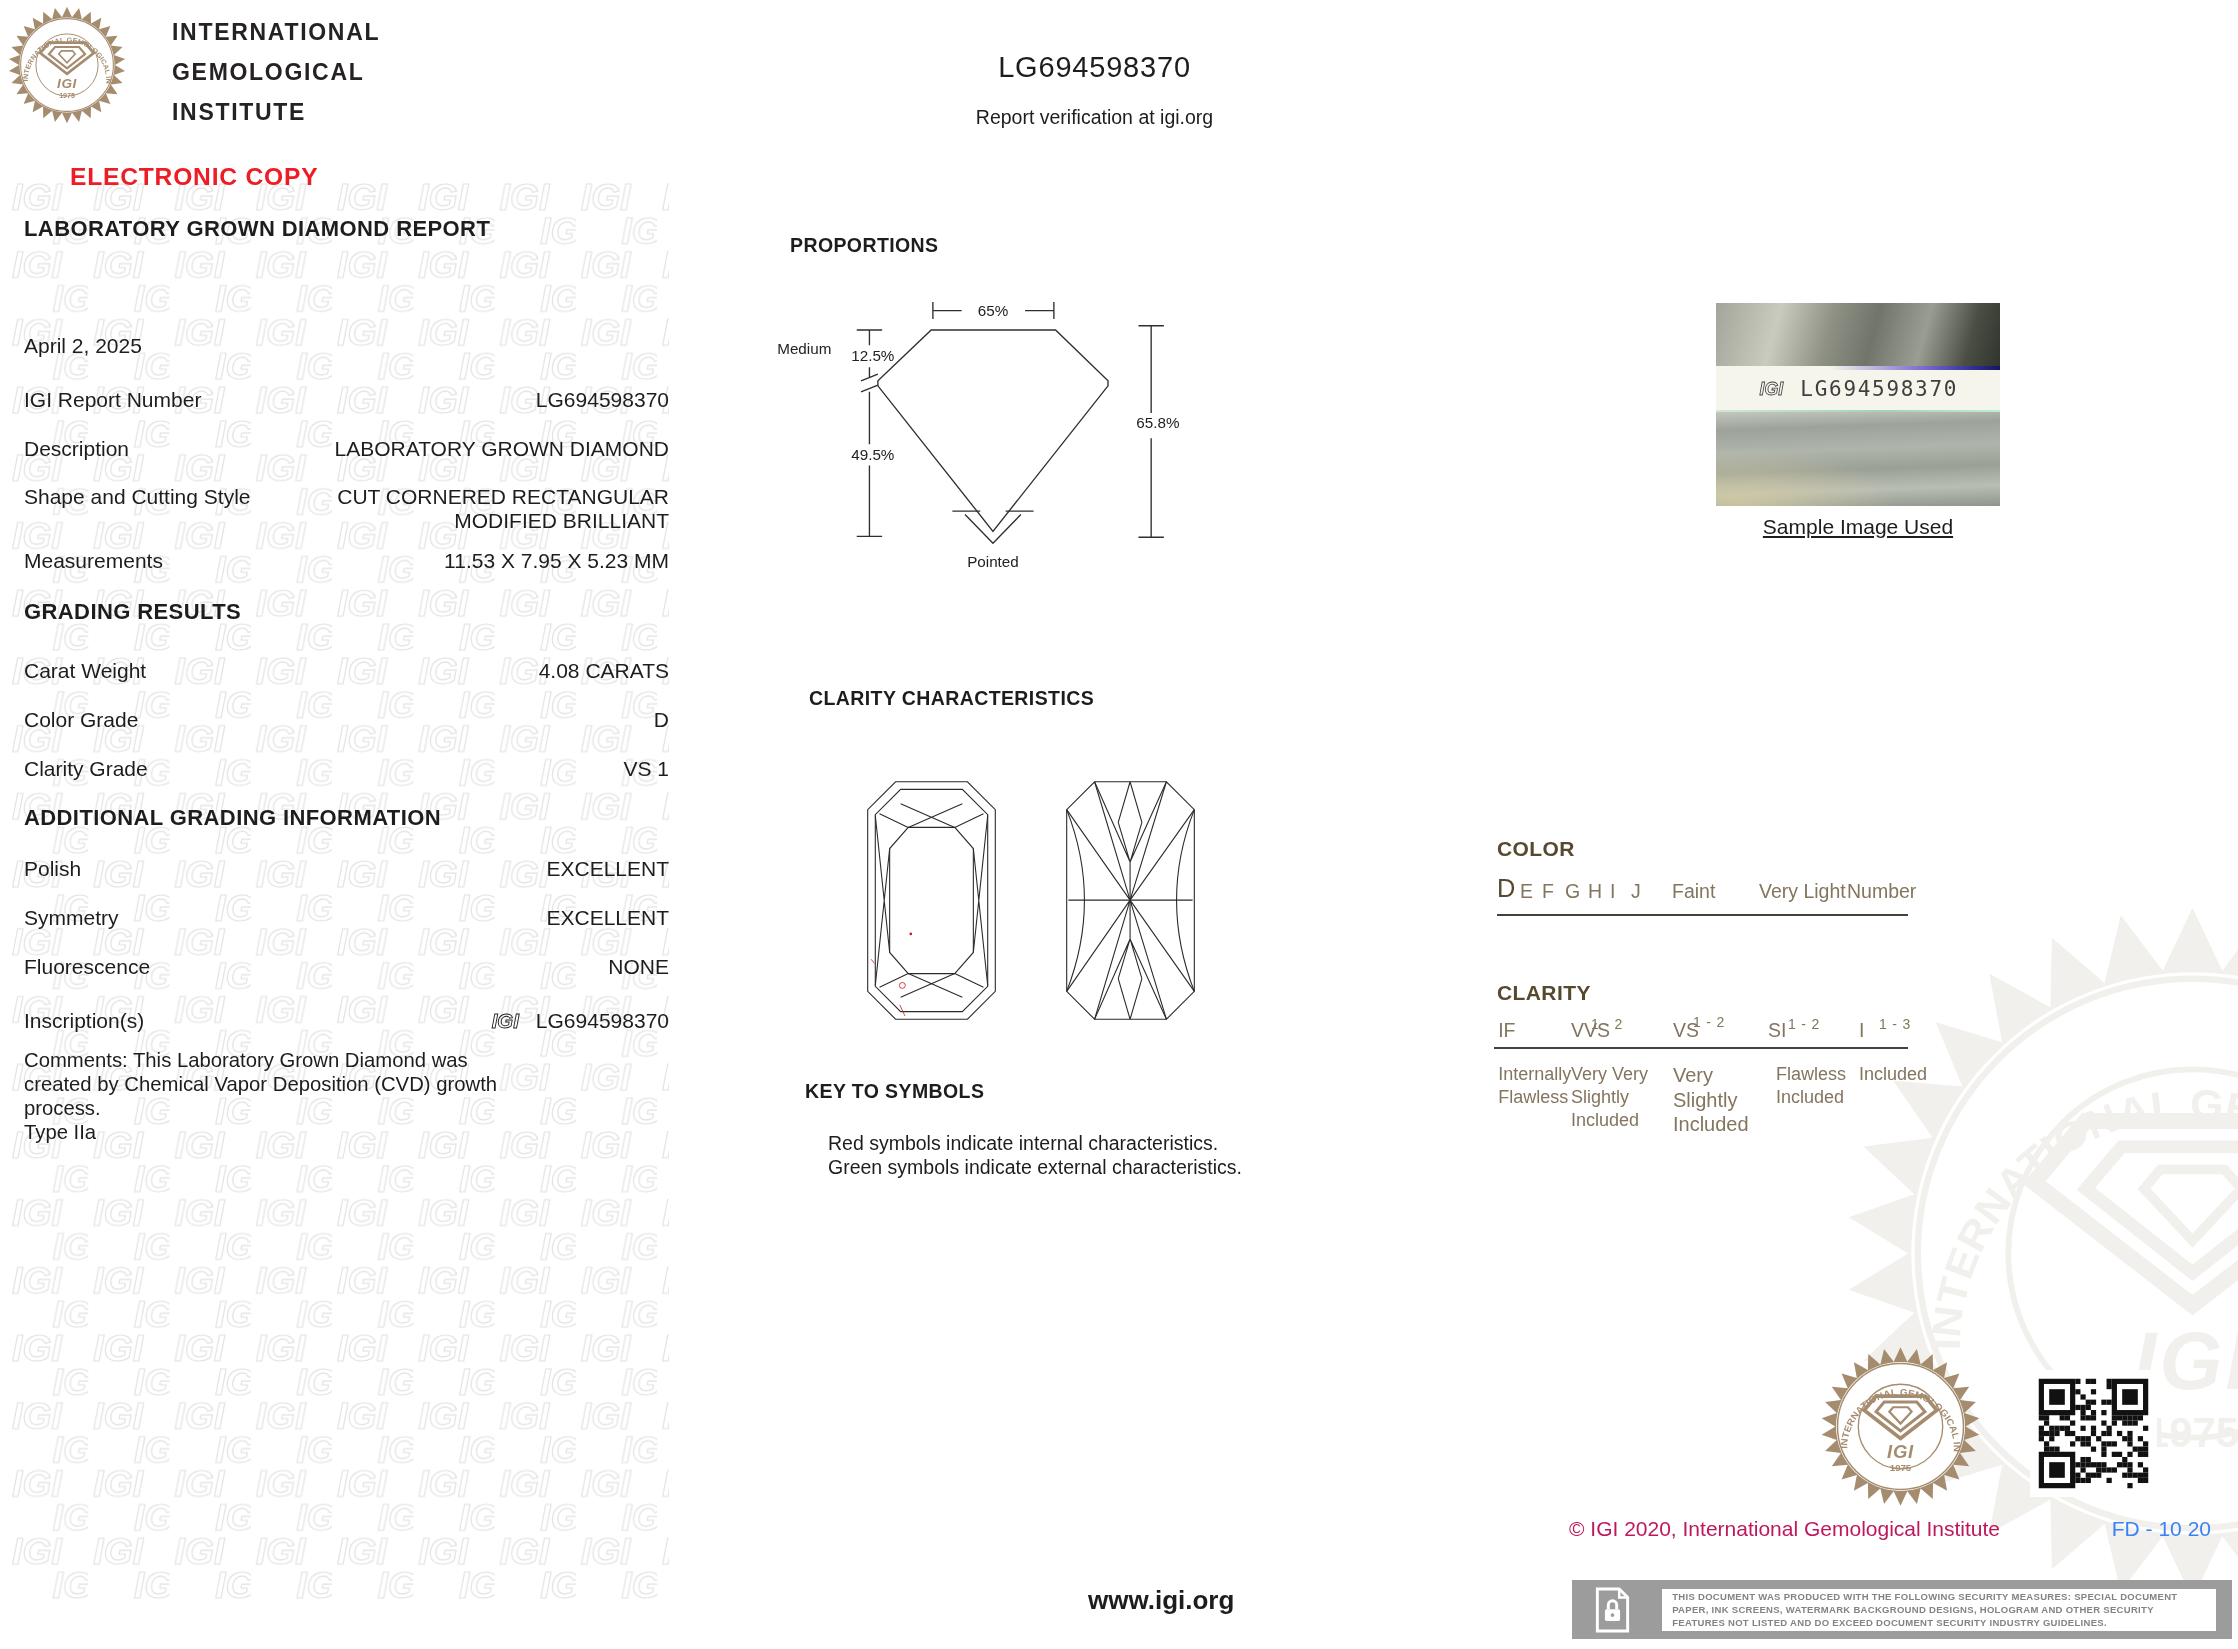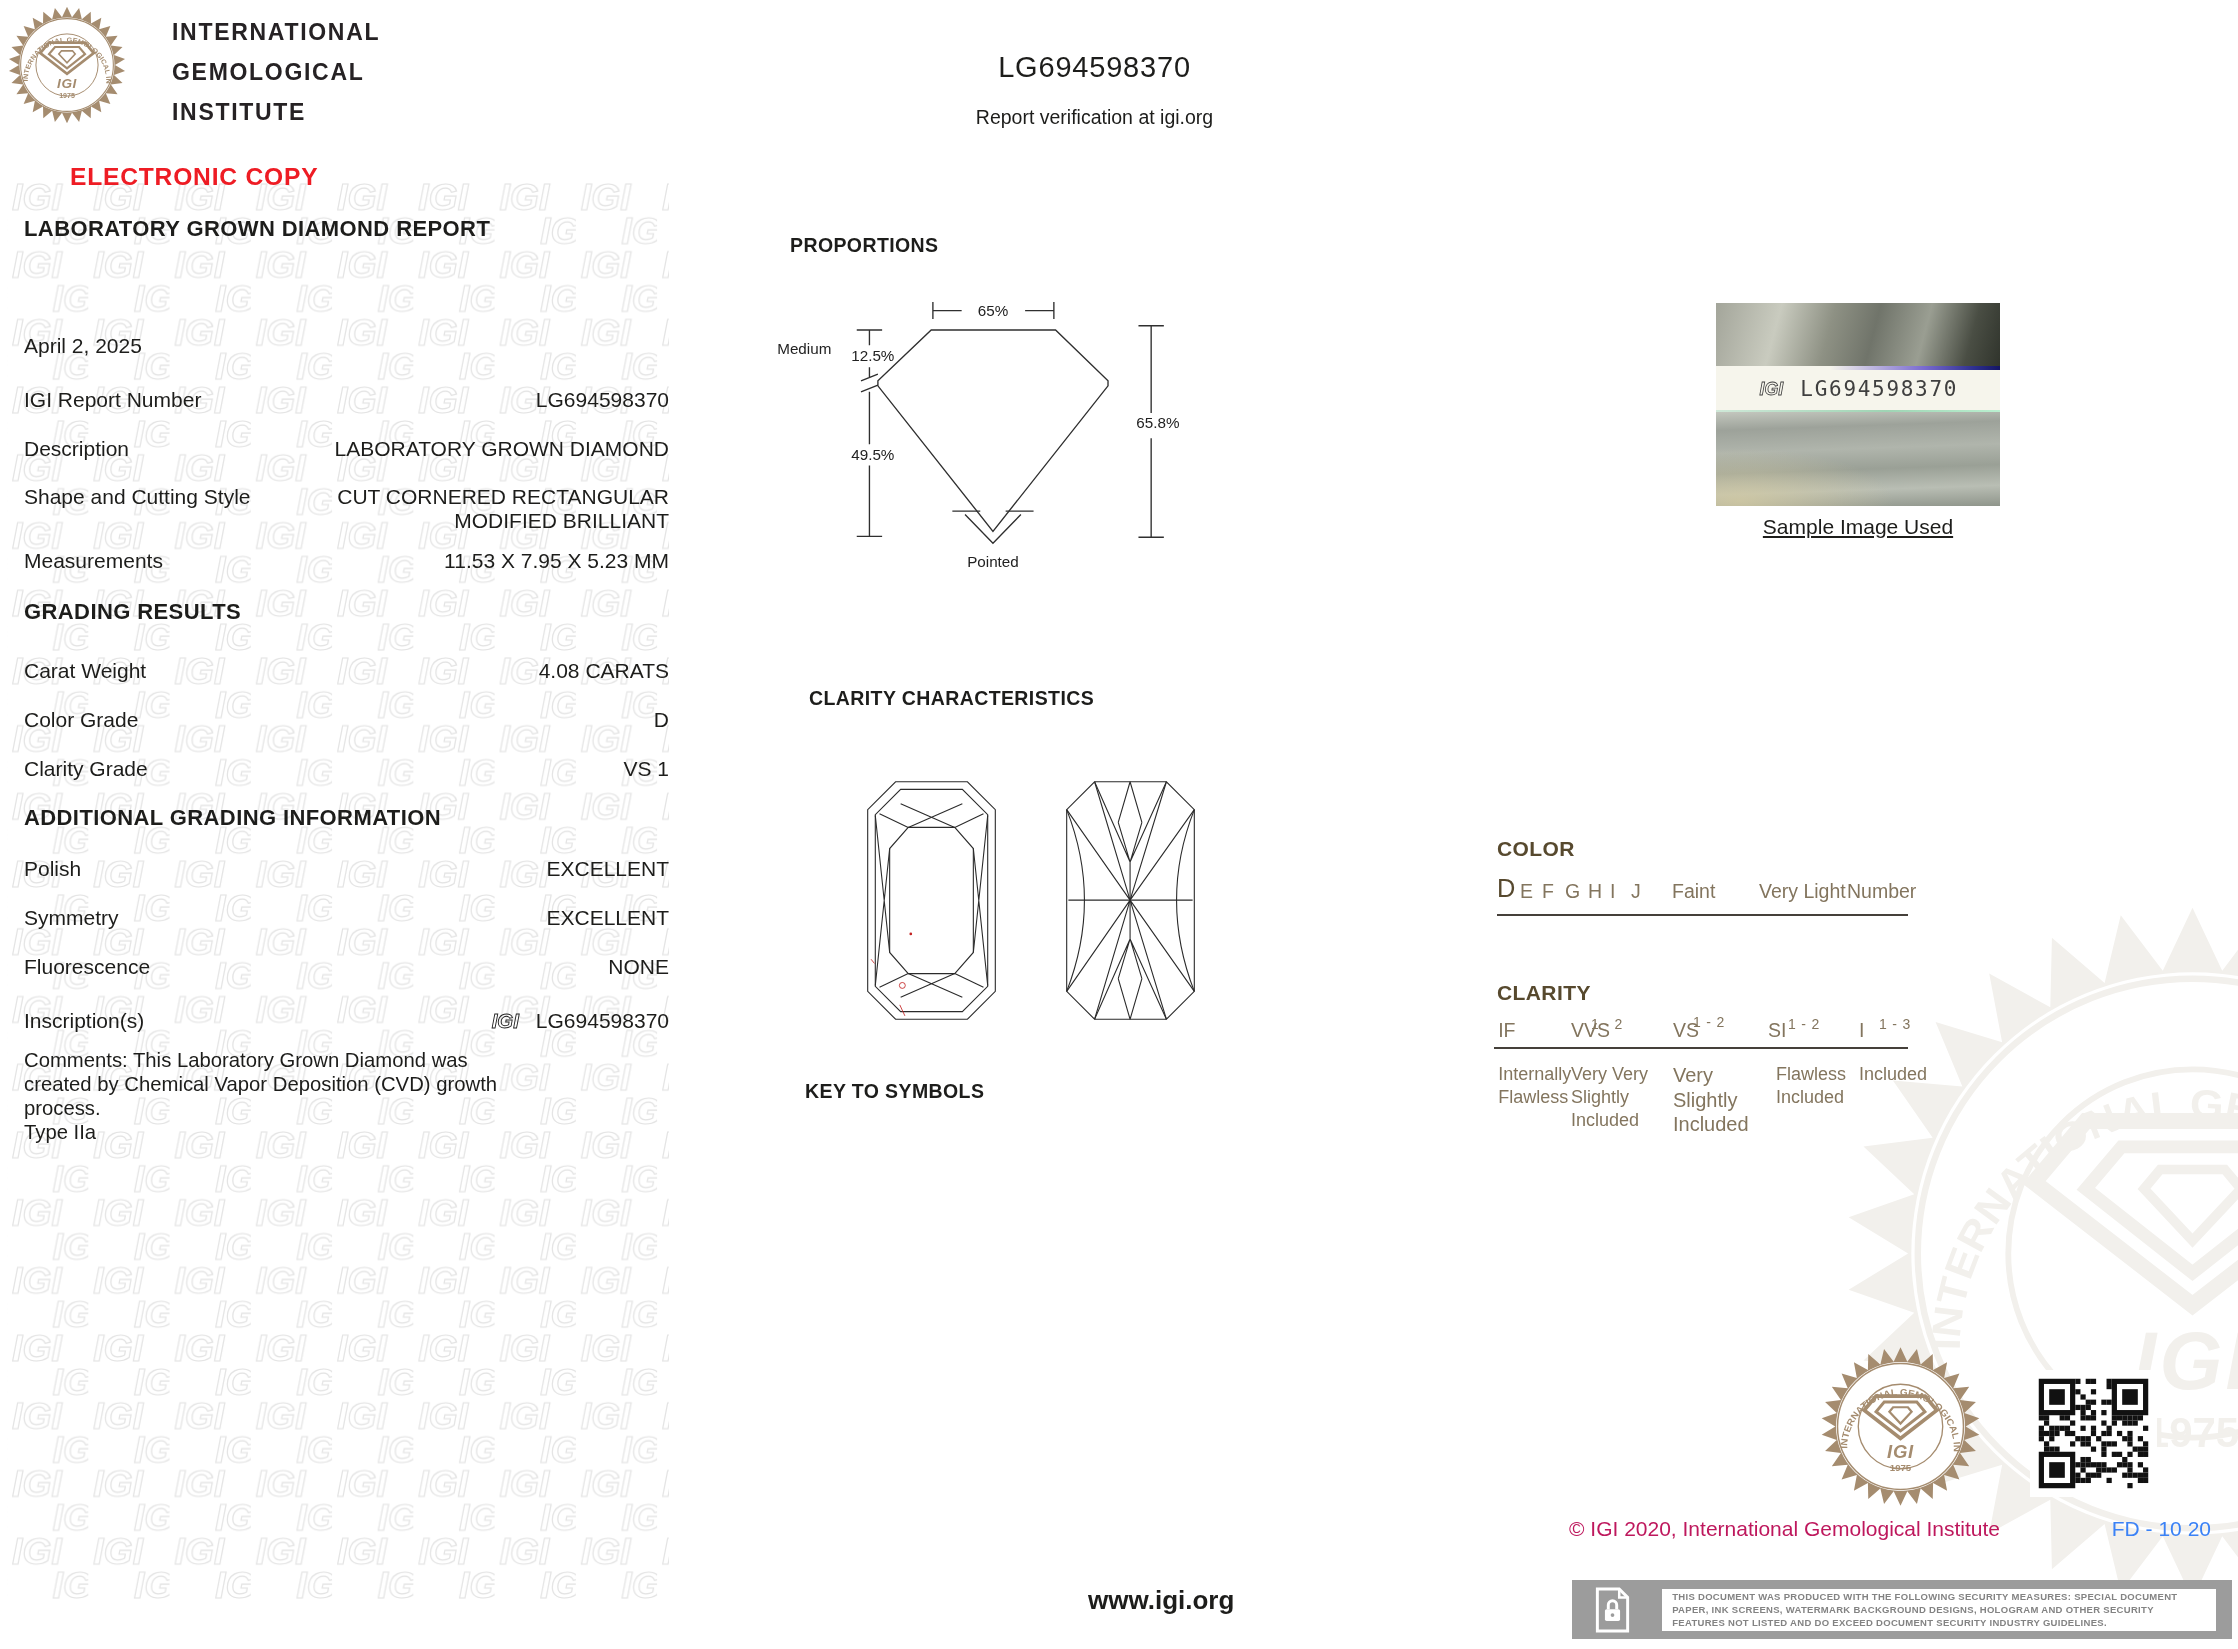--- a/index.html
+++ b/index.html
@@ -234,20 +234,24 @@
     <g class="plot">
       <path d="M35,2 H120 L153,35 V250 L120,283 H35 L2,250 V35 Z"></path>
       <path d="M77,142 L35,2 M77,142 L120,2 M77,142 L153,35 M77,142 L153,250 M77,142 L120,283 M77,142 L35,283 M77,142 L2,250 M77,142 L2,35"></path>
       <path d="M77,2 L63,50 M77,2 L91,50 M63,50 L77,97 M91,50 L77,97 M35,2 L77,97 M120,2 L77,97 M77,97 L77,142"></path>
       <path d="M77,283 L63,235 M77,283 L91,235 M63,235 L77,188 M91,235 L77,188 M35,283 L77,188 M120,283 L77,188 M77,188 L77,142"></path>
       <path d="M2,35 Q44,142 2,250 M153,35 Q111,142 153,250 M4,142 H151"></path>
     </g>
   </svg>
 
   <div class="sec-h layer" style="left:805px;top:1080px">KEY TO SYMBOLS</div>
+  <div class="keylines layer">
+    <div>Red symbols indicate internal characteristics.</div>
+    <div>Green symbols indicate external characteristics.</div>
+  </div>
 
   <div class="abs layer sample">
     <div class="s-top"></div>
     <div class="s-band">
       <div class="s-streak"></div>
       <svg width="34" height="22" viewBox="0 0 46 28">
         <text x="2" y="22" font-size="24" font-weight="bold" font-style="italic" fill="none" stroke="#3c3c3c" stroke-width="1.1">IGI</text>
       </svg>
       <span class="txt">LG694598370</span>
       <div class="s-green"></div>

